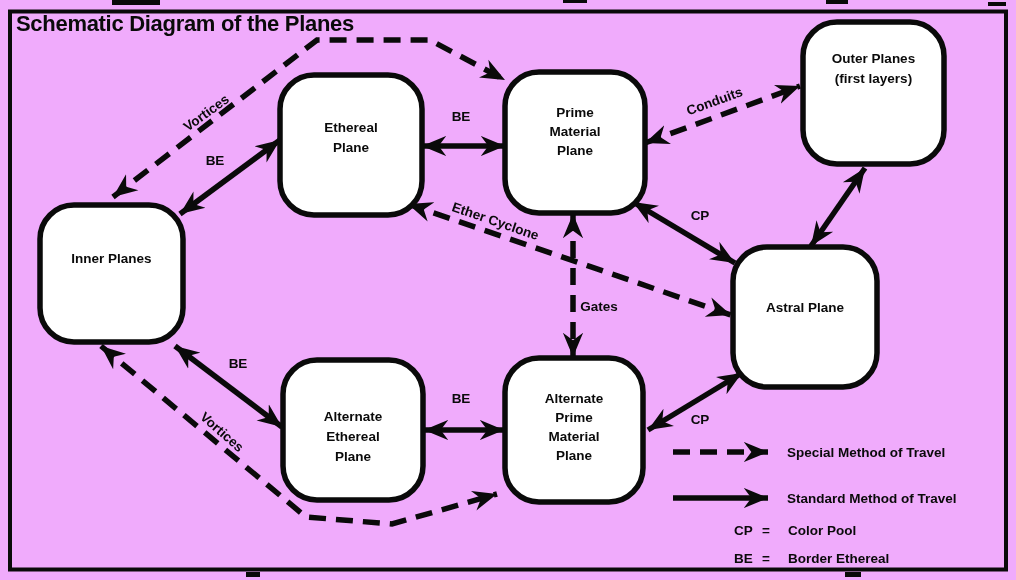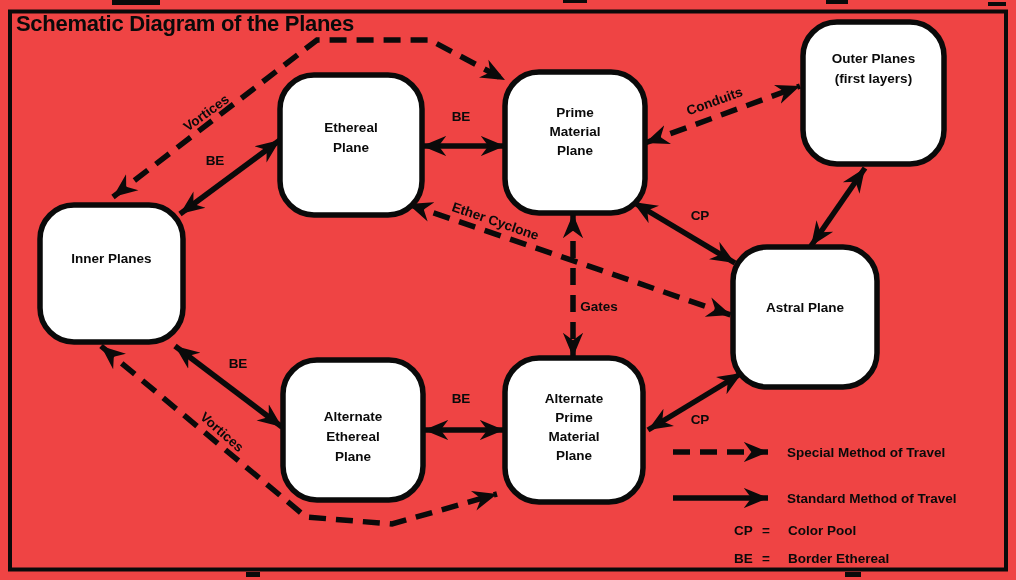--- a/index.html
+++ b/index.html
@@ -1,16 +1,16 @@
 <!DOCTYPE html>
 <html><head>
 <meta charset="utf-8">
 <style>
   html,body{margin:0;padding:0;background:#ffffff;}
-  .stage{position:relative;width:1016px;height:580px;background:#ef4444;overflow:hidden;
+  .stage{position:relative;width:1016px;height:580px;background:#f0abfc;overflow:hidden;
          font-family:"Liberation Sans",sans-serif;}
   svg{position:absolute;left:0;top:0;}
   .frame{fill:none;stroke:#0a0a0a;stroke-width:4;}
   .node{fill:#ffffff;stroke:#0a0a0a;stroke-width:5.5;}
   .edge{fill:none;stroke:#0a0a0a;stroke-width:5.5;stroke-linecap:butt;}
   .edge.dashed{stroke-dasharray:17 10;}
   .node-label{fill:#0a0a0a;font-weight:bold;font-size:13.5px;text-anchor:middle;}
   .edge-label{fill:#0a0a0a;font-weight:bold;font-size:13.5px;text-anchor:middle;}
   .legend-label{fill:#0a0a0a;font-weight:bold;font-size:13.5px;text-anchor:start;}
   .title{fill:#0a0a0a;font-weight:bold;font-size:22px;letter-spacing:-0.3px;}

